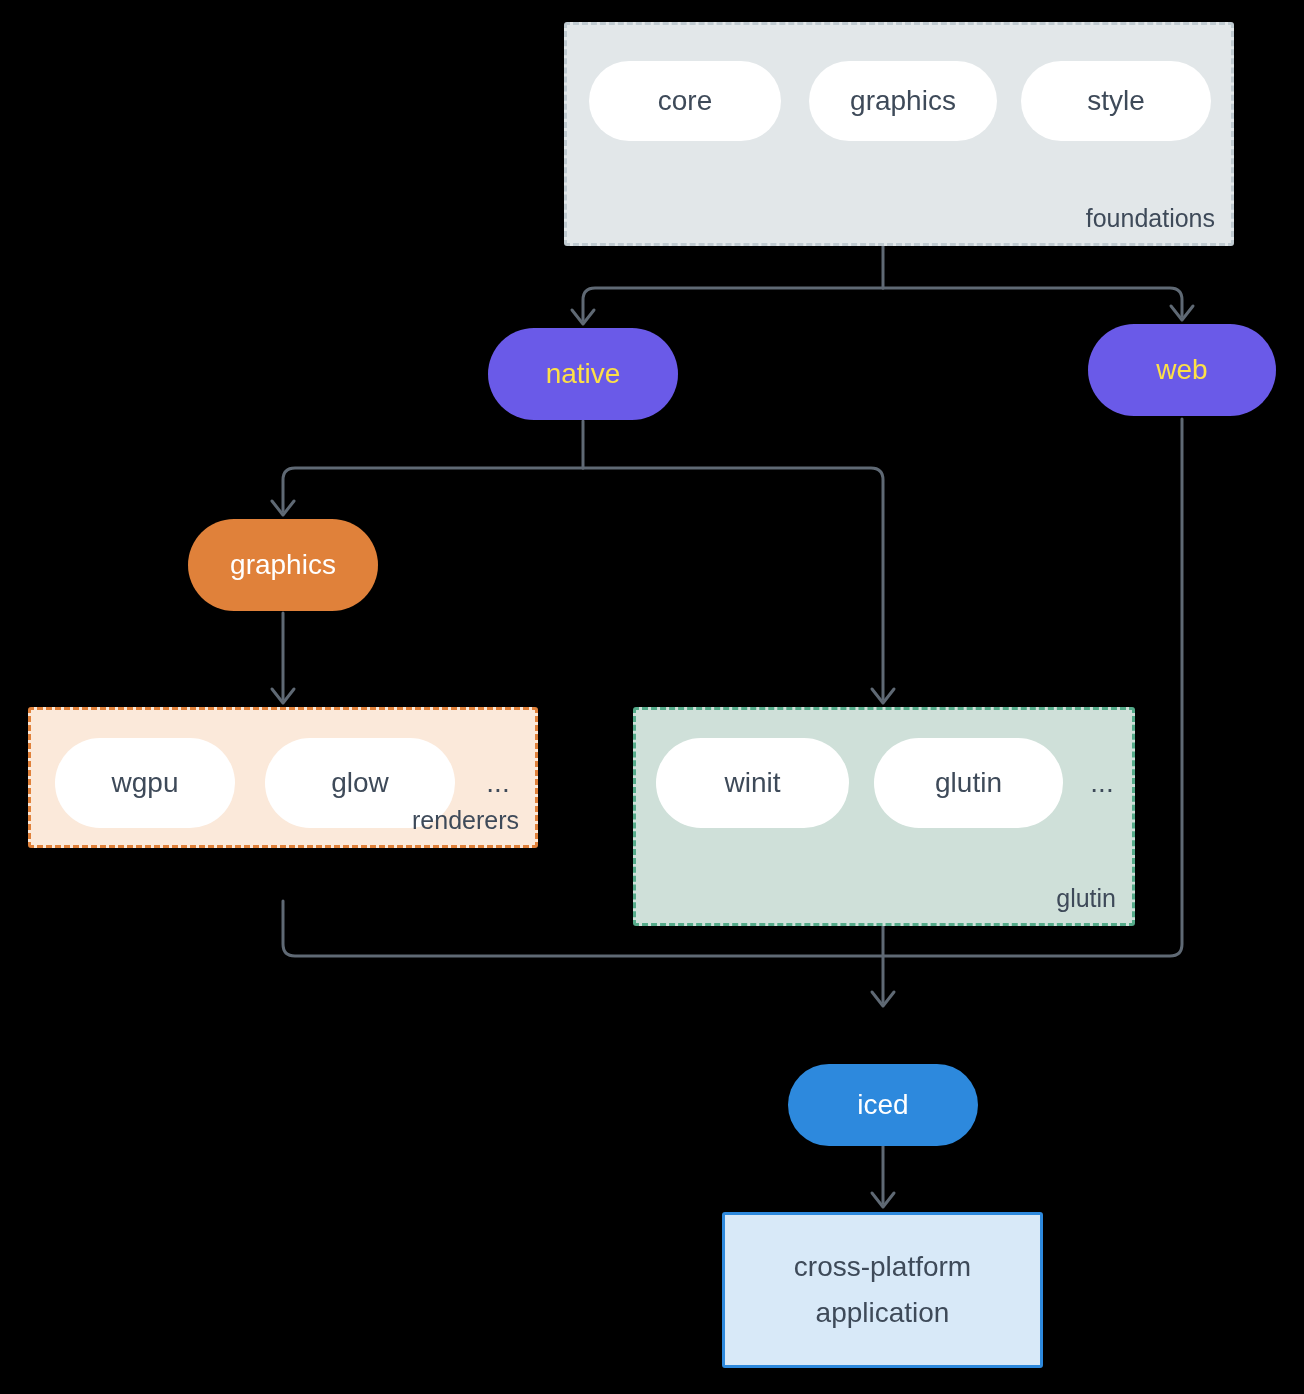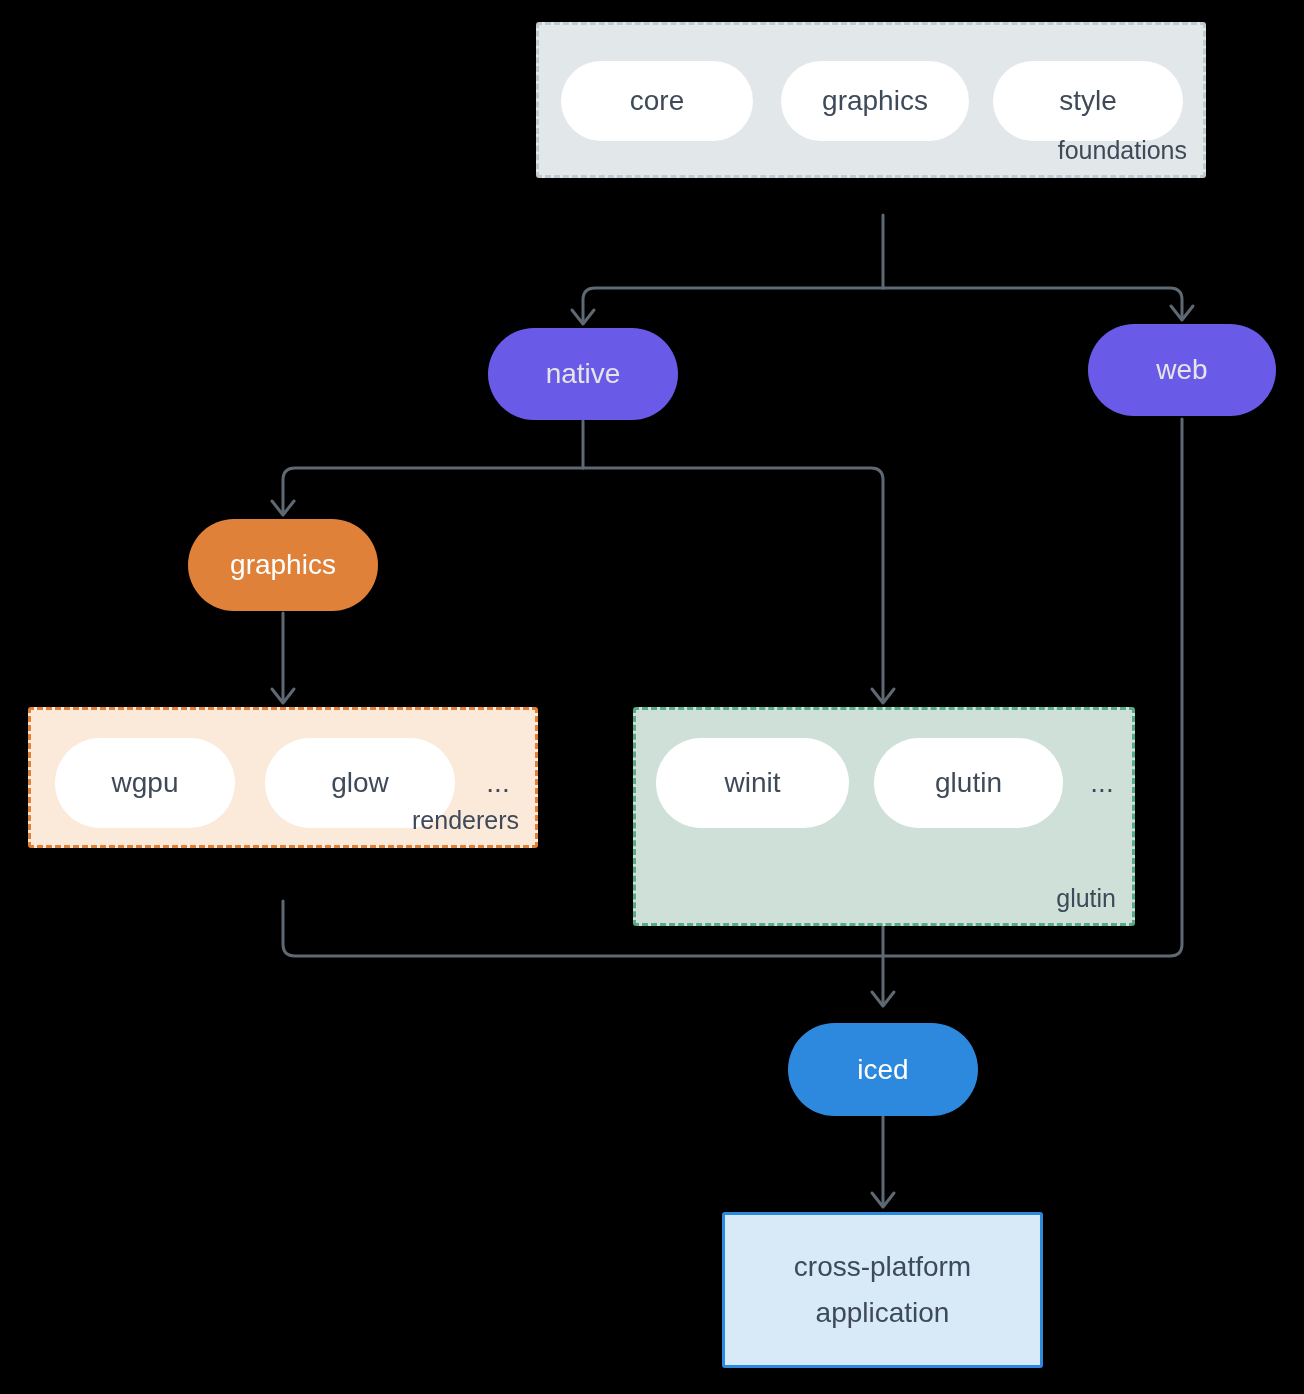--- a/index.html
+++ b/index.html
@@ -2,32 +2,32 @@
 <html><head>
 <meta charset="utf-8">
 <style>
   html,body{margin:0;padding:0;background:#000;}
   .canvas{
     position:relative;width:1304px;height:1394px;background:#000;overflow:hidden;
     font-family:"Liberation Sans","DejaVu Sans",sans-serif;
   }
   .arrows{position:absolute;left:0;top:0;width:1304px;height:1394px;pointer-events:none;}
   .group-box{position:absolute;box-sizing:border-box;border-radius:3px;}
-  .group-foundations{left:536px;top:22px;width:670px;height:156px;background:#e2e7e9;border:3px dashed #c0cbd1;}
+  .group-foundations{left:564px;top:22px;width:670px;height:224px;background:#e2e7e9;border:3px dashed #c0cbd1;}
   .group-renderers{left:28px;top:707px;width:510px;height:141px;background:#fbe9da;border:3px dashed #e0813a;}
   .group-shells{left:633px;top:707px;width:502px;height:219px;background:#cfe0d9;border:3px dashed #55ab8a;}
   .group-label{
     position:absolute;right:16px;bottom:10px;font-size:25px;color:#3e4a59;
   }
   .pill{
     position:absolute;display:flex;align-items:center;justify-content:center;
     border-radius:999px;font-size:28px;font-weight:500;white-space:nowrap;
   }
   .pill-white{background:#ffffff;color:#3e4a59;}
-  .pill-purple{background:#6a5ae8;color:#e5e5e5;}
+  .pill-purple{background:#6a5ae8;color:#fde047;}
   .pill-orange{background:#e0813a;color:#ffffff;}
   .pill-blue{background:#2d89dd;color:#ffffff;}
   .ellipsis{
     position:absolute;display:flex;align-items:center;justify-content:center;
     font-size:28px;font-weight:500;color:#3e4a59;
   }
   .app-box{
     position:absolute;left:722px;top:1212px;width:321px;height:156px;box-sizing:border-box;
     background:#d8e9f8;border:3px solid #2d89dd;border-radius:3px;
     display:flex;align-items:center;justify-content:center;text-align:center;
@@ -86,19 +86,19 @@
     <div class="group-label">renderers</div>
   </div>
 
   <div class="group-box group-shells">
     <div class="pill pill-white" style="left:20px;top:28px;width:193px;height:90px;">winit</div>
     <div class="pill pill-white" style="left:238px;top:28px;width:189px;height:90px;">glutin</div>
     <div class="ellipsis" style="left:438px;top:28px;width:56px;height:90px;">...</div>
     <div class="group-label">glutin</div>
   </div>
 
-  <div class="pill pill-blue" style="left:788px;top:1023px;width:190px;height:93px;">iced</div>
+  <div class="pill pill-blue" style="left:788px;top:1064px;width:190px;height:82px;">iced</div>
 
   <div class="app-box">
     <span>cross-platform application</span>
   </div>
 
 </div>
 
 </body></html>

